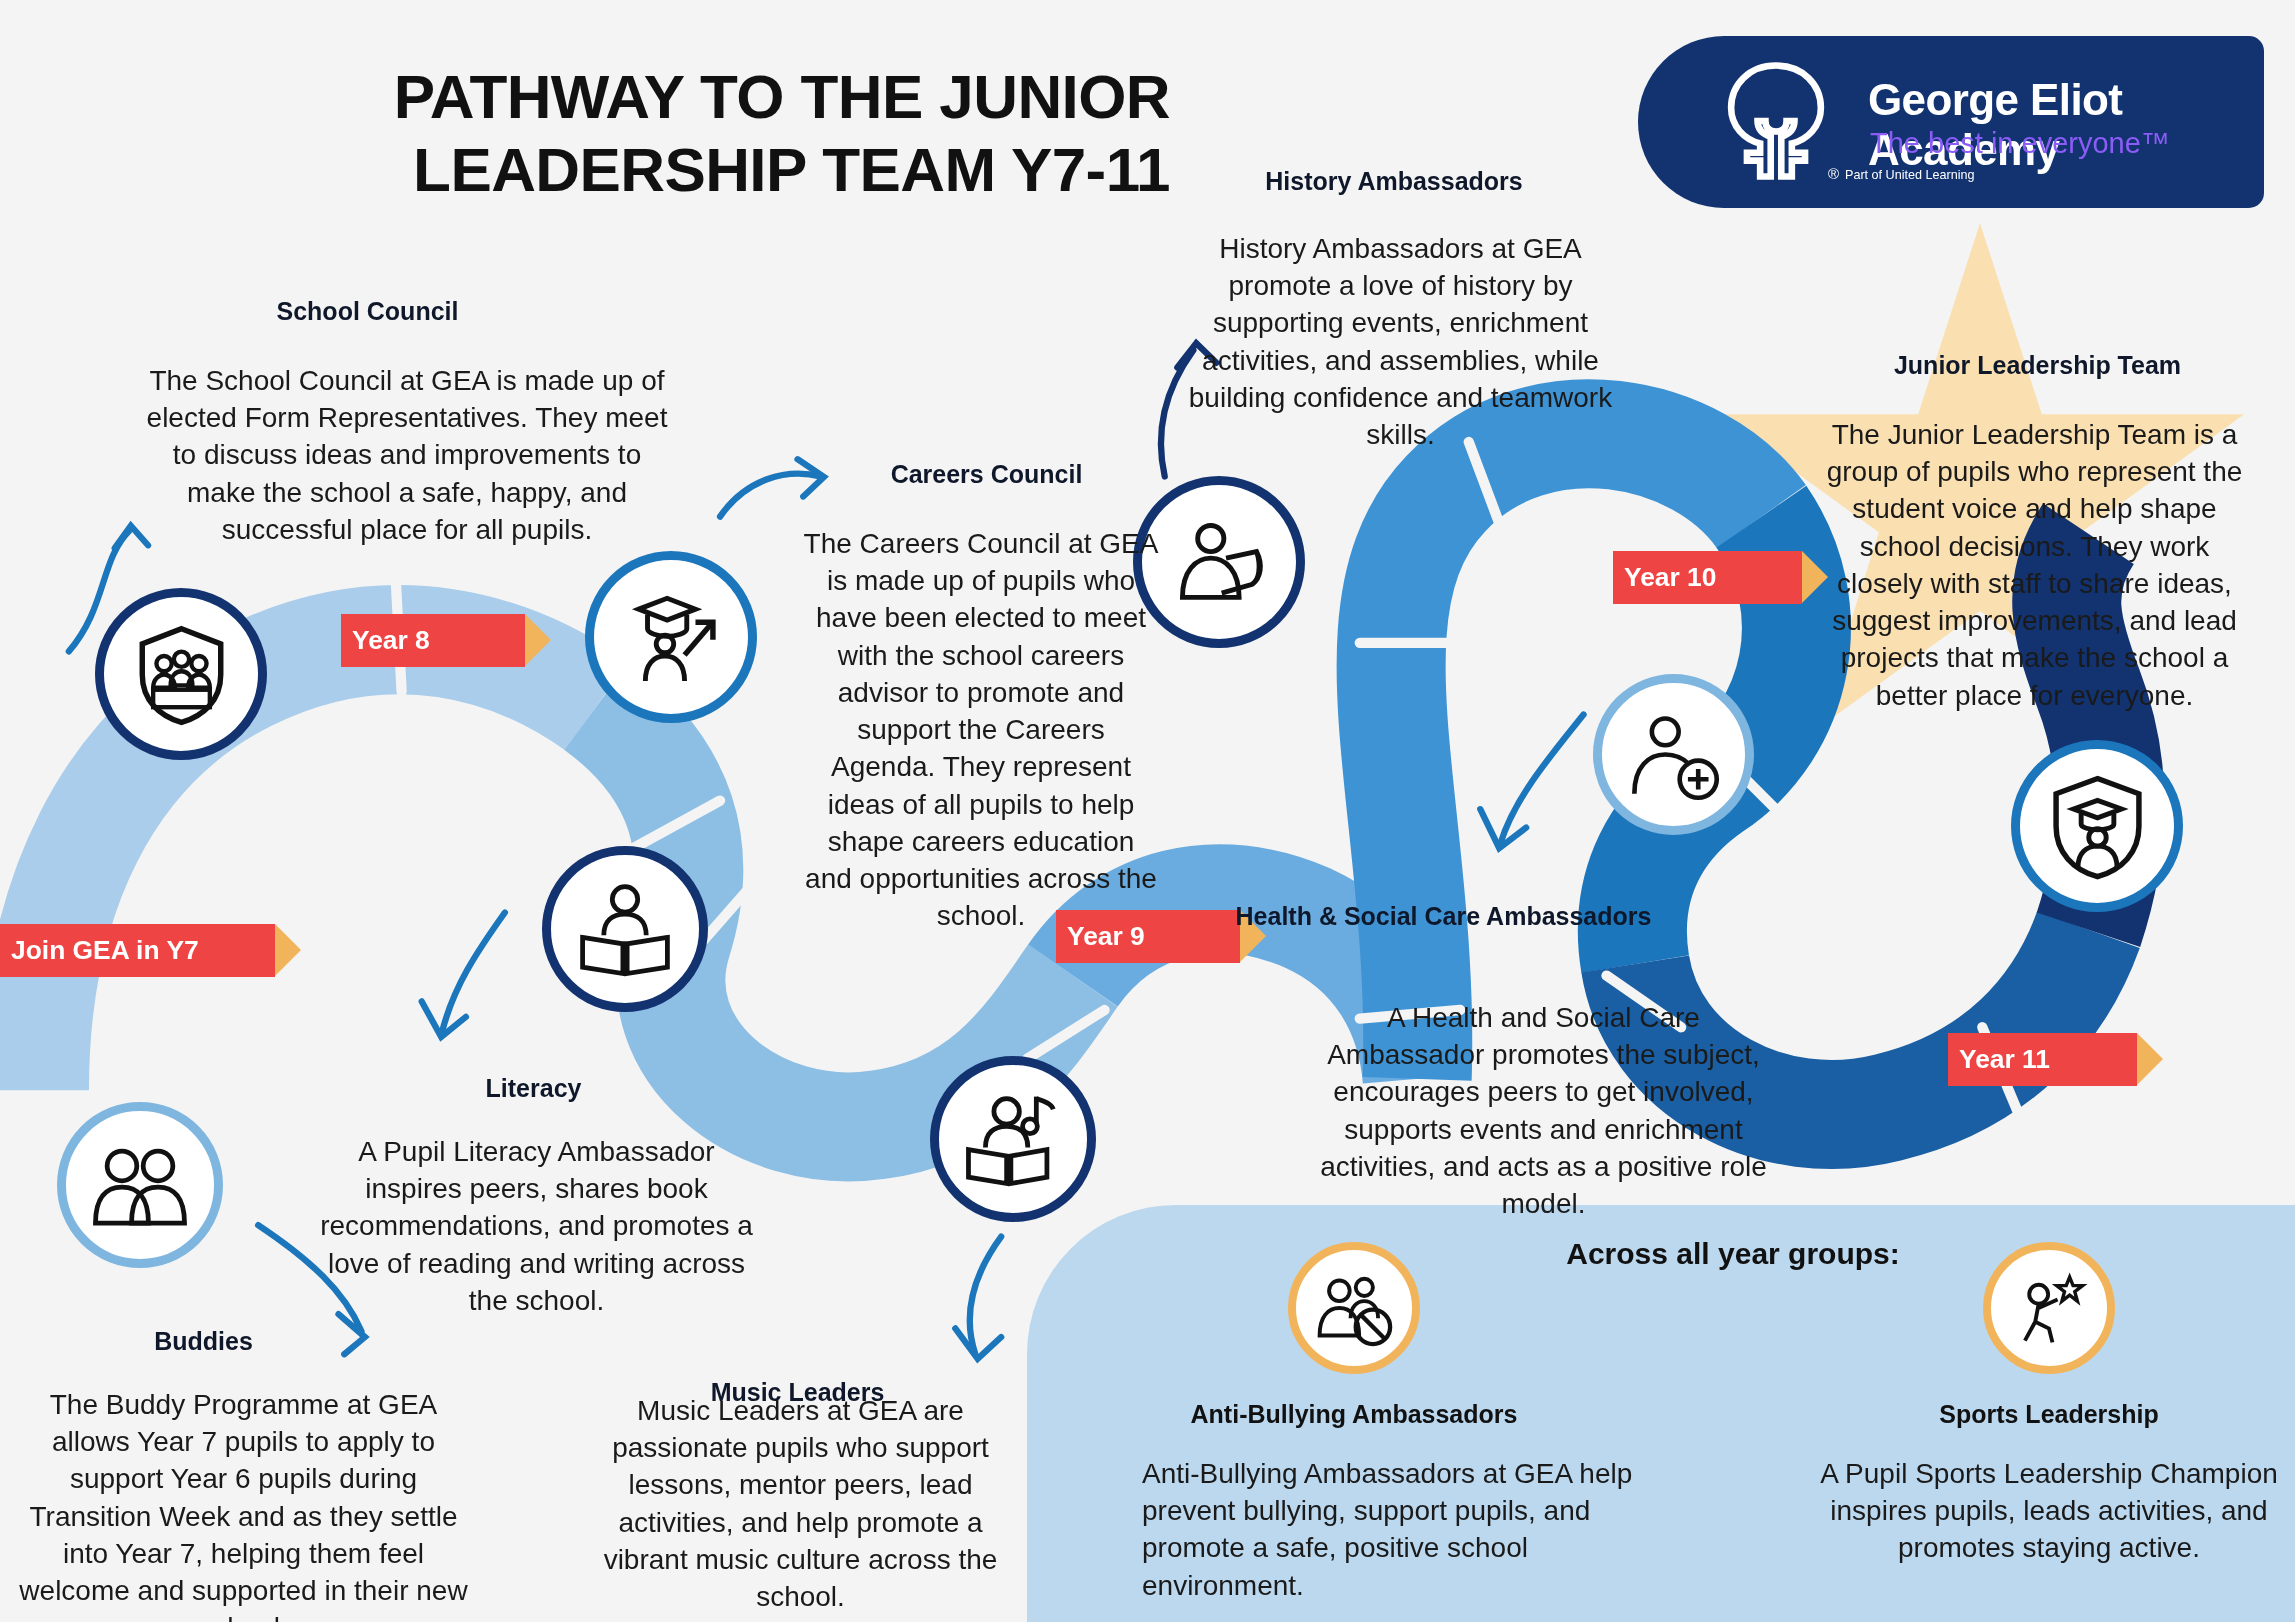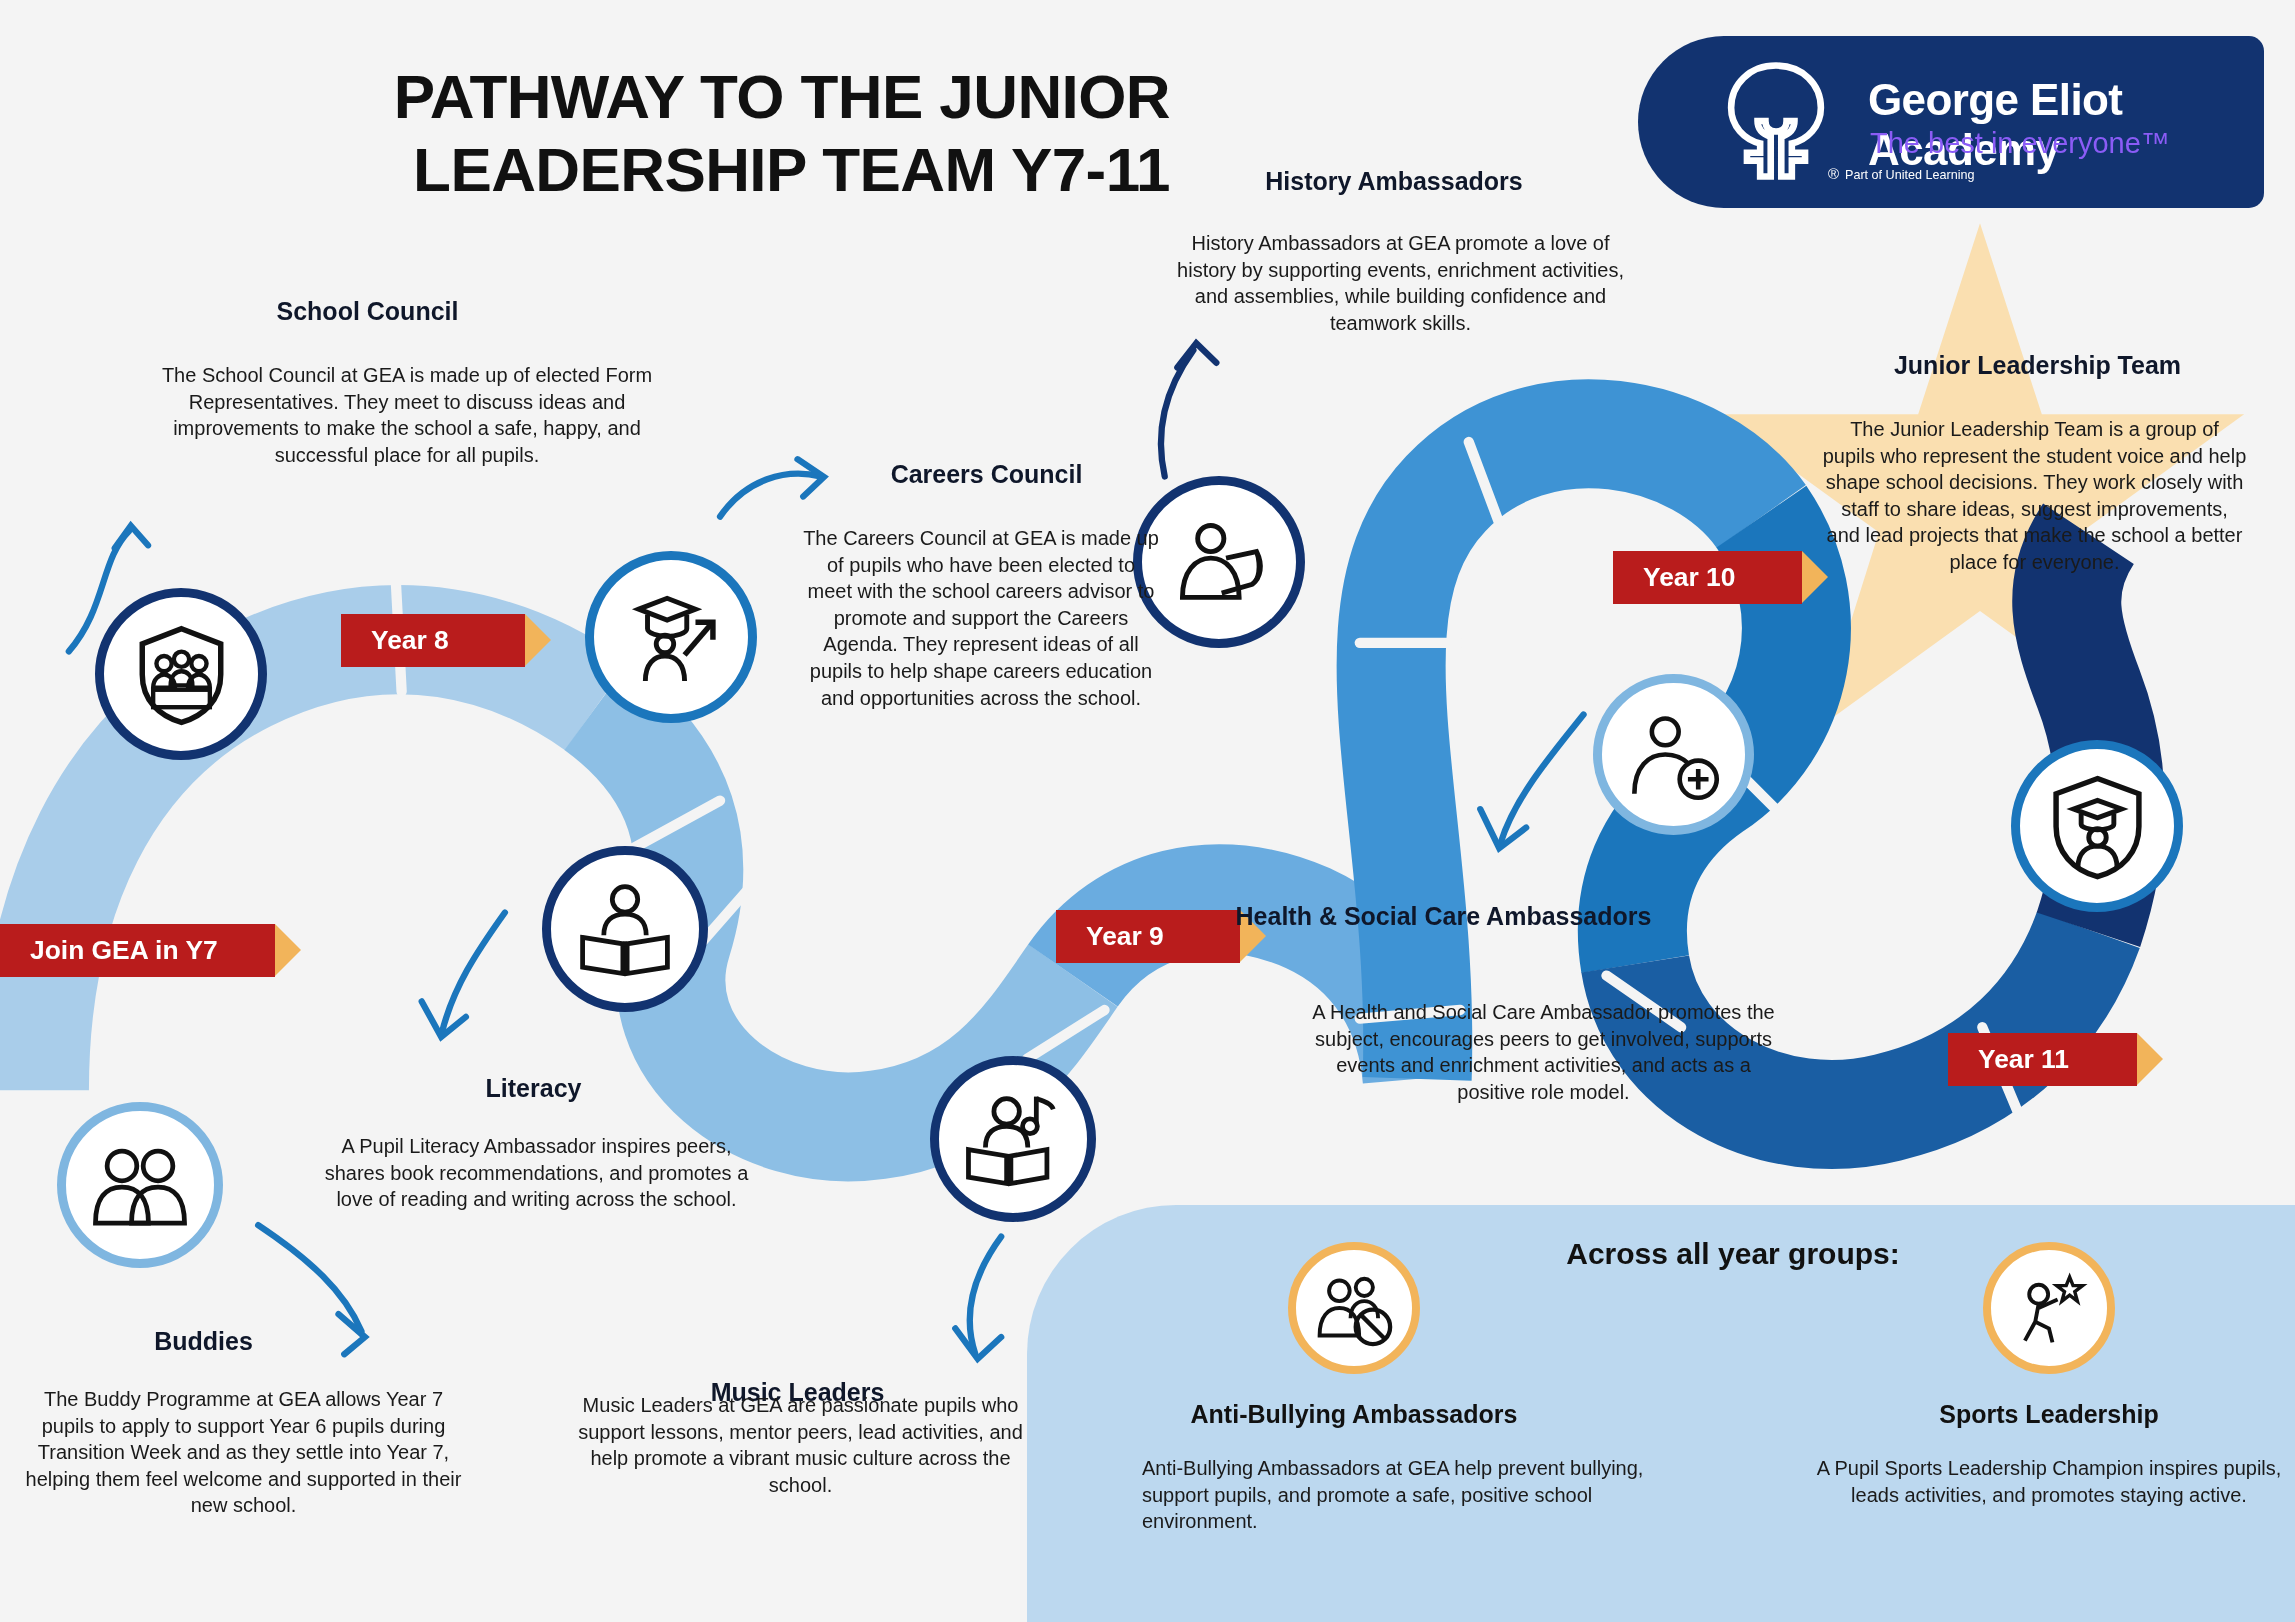--- a/index.html
+++ b/index.html
@@ -100,25 +100,25 @@
     height: 418px;
     background: #bcd8ef;
     border-radius: 149px 0 0 0;
   }
 
   
   .chip {
     height: 53px;
     display: flex;
     align-items: center;
-    background: #b91c1c;
+    background: #ef4444;
     color: #ffffff;
     font-size: 26.4px;
     font-weight: bold;
-    padding-left: 30px;
+    padding-left: 11px;
     box-sizing: border-box;
   }
   .chip .tip {
     position: absolute;
     right: -26.4px;
     top: 0;
     width: 0;
     height: 0;
     border-top: 26.4px solid transparent;
     border-bottom: 26.4px solid transparent;
@@ -137,21 +137,21 @@
 
   
   .heading {
     font-size: 25px;
     font-weight: bold;
     color: #0f172a;
     text-align: center;
     line-height: 1.25;
   }
   .body {
-    font-size: 20px;
+    font-size: 28px;
     color: #1a1a1a;
     text-align: center;
     line-height: 1.33;
   }
   .body-left { text-align: left; }
 </style>
 </head>
 <body>
 
 <div id="canvas">

